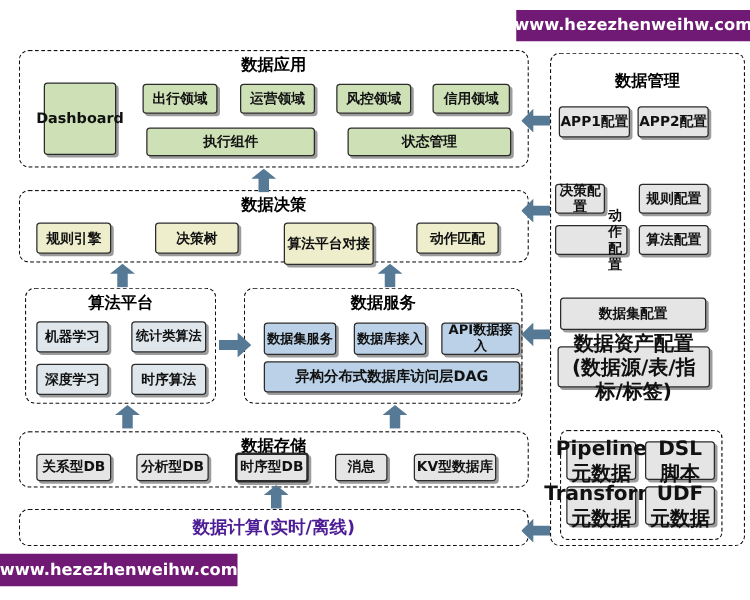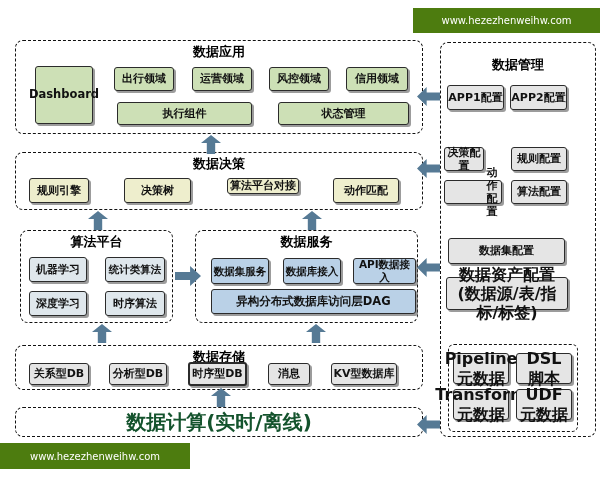--- a/index.html
+++ b/index.html
@@ -1,20 +1,20 @@
 <!DOCTYPE html>
 <html><head>
 <meta charset="utf-8">
 <style>
   * { box-sizing: border-box; margin: 0; padding: 0; }
   body { background: #fff; font-family: "DejaVu Sans", "Liberation Sans", sans-serif; }
   .canvas { position: relative; width: 600px; height: 480px; background: #ffffff; overflow: hidden; }
 
-  .banner { position: absolute; background: #4d7c0f; color: #fff; font-weight: normal;
-            font-size: 10px; display: flex; align-items: center; justify-content: center; }
+  .banner { position: absolute; background: #701a75; color: #fff; font-weight: bold;
+            font-size: 13px; display: flex; align-items: center; justify-content: center; }
   .banner-top { left: 413px; top: 8px; width: 187px; height: 25px; }
   .banner-bottom { left: 0px; top: 443px; width: 190px; height: 26px; }
 
   .sec { position: absolute; border: 1.5px dashed #111; border-radius: 8px; }
   .sec-title { position: absolute; top: 2px; left: 0; right: 0; text-align: center;
                font-size: 13px; font-weight: bold; color: #000; }
 
   .node { position: absolute; border: 1px solid #2b2b2b; border-radius: 3px;
           box-shadow: 2px 2px 0 rgba(75,75,75,0.55);
           display: flex; flex-direction: column; align-items: center; justify-content: center;
@@ -29,21 +29,21 @@
   .arrow { position: absolute; background: #567a95; }
   .arrow-up    { width: 20px; height: 19px;
                  clip-path: polygon(50% 0, 100% 42%, 71% 42%, 71% 100%, 29% 100%, 29% 42%, 0 42%); }
   .arrow-left  { width: 23px; height: 19px;
                  clip-path: polygon(0 50%, 42% 0, 42% 29%, 100% 29%, 100% 71%, 42% 71%, 42% 100%); }
   .arrow-right { width: 26px; height: 20px;
                  clip-path: polygon(100% 50%, 58% 0, 58% 30%, 0 30%, 0 70%, 58% 70%, 58% 100%); }
 
   .compute-title { position: absolute; left: 0; right: 0; top: 0; bottom: 0;
                    display: flex; align-items: center; justify-content: center;
-                   font-size: 20px; font-weight: bold; color: #14532d; }
+                   font-size: 14px; font-weight: bold; color: #4c1d95; }
   .small2 { font-size: 16px; text-align: center; }
 </style>
 </head>
 <body>
 
 <div class="canvas">
 
   <div class="banner banner-top">www.hezezhenweihw.com</div>
   <div class="banner banner-bottom">www.hezezhenweihw.com</div>
 
@@ -55,21 +55,21 @@
     <div class="node green" style="left:253px; top:26px; width:60px; height:24px;">风控领域</div>
     <div class="node green" style="left:330px; top:26px; width:62px; height:24px;">信用领域</div>
     <div class="node green" style="left:101px; top:61px; width:135px; height:23px;">执行组件</div>
     <div class="node green" style="left:262px; top:61px; width:131px; height:23px;">状态管理</div>
   </div>
 
   <div class="sec" style="left:15px; top:152px; width:408px; height:58px;">
     <div class="sec-title">数据决策</div>
     <div class="node cream" style="left:13px;  top:25px; width:60px; height:25px;">规则引擎</div>
     <div class="node cream" style="left:108px; top:25px; width:67px; height:25px;">决策树</div>
-    <div class="node cream" style="left:211px; top:25px; width:72px; height:16px;">算法平台对接</div>
+    <div class="node cream" style="left:211px; top:25px; width:72px; height:34px;">算法平台对接</div>
     <div class="node cream" style="left:317px; top:25px; width:66px; height:25px;">动作匹配</div>
   </div>
 
   <div class="sec" style="left:20px; top:230px; width:153px; height:93px;">
     <div class="sec-title">算法平台</div>
     <div class="node bluegray" style="left:8px;  top:26px; width:58px; height:25px;">机器学习</div>
     <div class="node bluegray" style="left:84px; top:26px; width:60px; height:25px; font-size:10.5px;">统计类算法</div>
     <div class="node bluegray" style="left:8px;  top:60px; width:58px; height:25px;">深度学习</div>
     <div class="node bluegray" style="left:84px; top:60px; width:60px; height:25px;">时序算法</div>
   </div>

